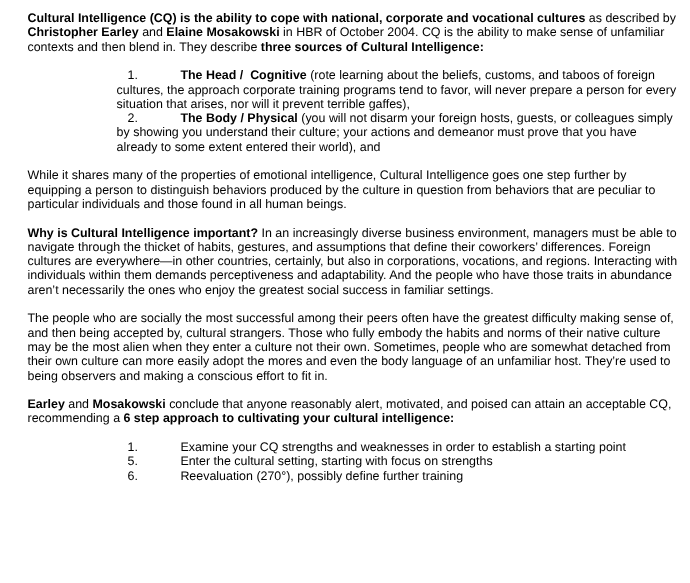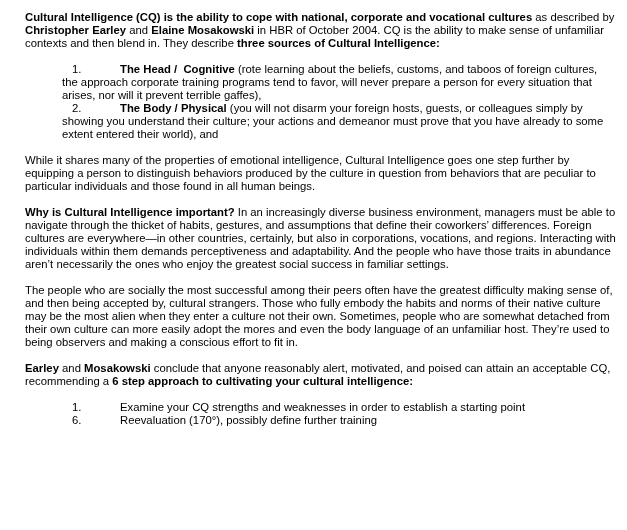--- a/index.html
+++ b/index.html
@@ -22,20 +22,21 @@
     font-size: 11.3px;
     line-height: 13px;
     margin: 0 0 13px 0;
   }
   .num-list {
     margin: 0 0 13px 37px;
   }
   .list-item {
     font-size: 11.3px;
     line-height: 13px;
+    margin-left: 44px;
   }
   .list-num {
     display: inline-block;
     box-sizing: border-box;
     width: 58px;
     padding-left: 10px;
   }
   .seg { }
   .bold { font-weight: bold; }
 </style>
@@ -47,15 +48,16 @@
     <div class="num-list">
       <div class="list-item"><span class="list-num">1.</span><span class="seg bold">The Head /&nbsp; Cognitive</span><span class="seg"> (rote learning about the beliefs, customs, and taboos of foreign cultures, the approach corporate training programs tend to favor, will never prepare a person for every situation that arises, nor will it prevent terrible gaffes),</span></div>
       <div class="list-item"><span class="list-num">2.</span><span class="seg bold">The Body / Physical</span><span class="seg"> (you will not disarm your foreign hosts, guests, or colleagues simply by showing you understand their culture; your actions and demeanor must prove that you have already to some extent entered their world), and</span></div>
     </div>
     <div class="para"><span class="seg">While it shares many of the properties of emotional intelligence, Cultural Intelligence goes one step further by equipping a person to distinguish behaviors produced by the culture in question from behaviors that are peculiar to particular individuals and those found in all human beings.</span></div>
     <div class="para"><span class="seg bold">Why is Cultural Intelligence important?</span><span class="seg"> In an increasingly diverse business environment, managers must be able to navigate through the thicket of habits, gestures, and assumptions that define their coworkers’ differences. Foreign cultures are everywhere—in other countries, certainly, but also in corporations, vocations, and regions. Interacting with individuals within them demands perceptiveness and adaptability. And the people who have those traits in abundance aren’t necessarily the ones who enjoy the greatest social success in familiar settings.</span></div>
     <div class="para"><span class="seg">The people who are socially the most successful among their peers often have the greatest difficulty making sense of, and then being accepted by, cultural strangers. Those who fully embody the habits and norms of their native culture may be the most alien when they enter a culture not their own. Sometimes, people who are somewhat detached from their own culture can more easily adopt the mores and even the body language of an unfamiliar host. They’re used to being observers and making a conscious effort to fit in.</span></div>
     <div class="para"><span class="seg bold">Earley</span><span class="seg"> and </span><span class="seg bold">Mosakowski</span><span class="seg"> conclude that anyone reasonably alert, motivated, and poised can attain an acceptable CQ, recommending a </span><span class="seg bold">6 step approach to cultivating your cultural intelligence:</span></div>
     <div class="num-list">
       <div class="list-item"><span class="list-num">1.</span><span class="seg">Examine your CQ strengths and weaknesses in order to establish a starting point</span></div>
-      <div class="list-item"><span class="list-num">6.</span><span class="seg">Reevaluation (170°), possibly define further training</span></div>
+      <div class="list-item"><span class="list-num">5.</span><span class="seg">Enter the cultural setting, starting with focus on strengths</span></div>
+      <div class="list-item"><span class="list-num">6.</span><span class="seg">Reevaluation (270°), possibly define further training</span></div>
     </div>
   </div>
 
 </body></html>

